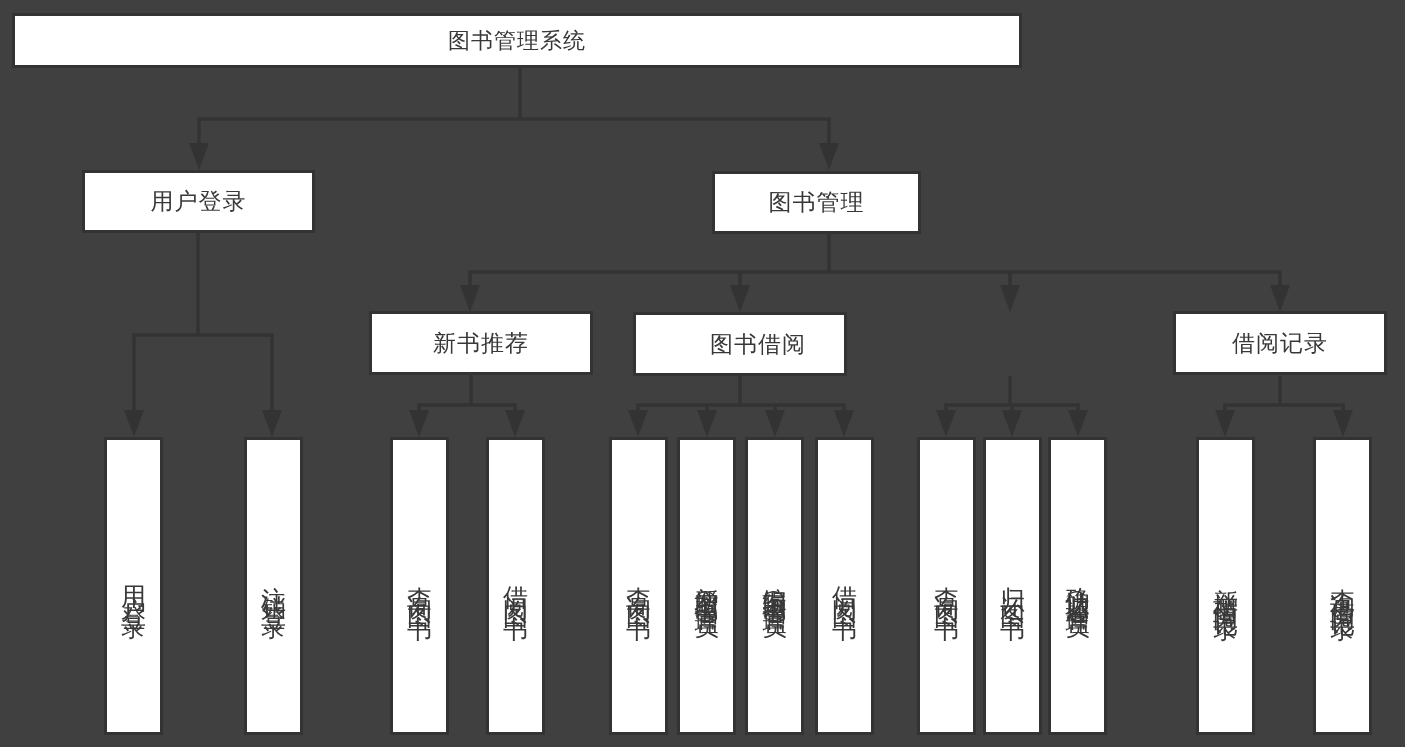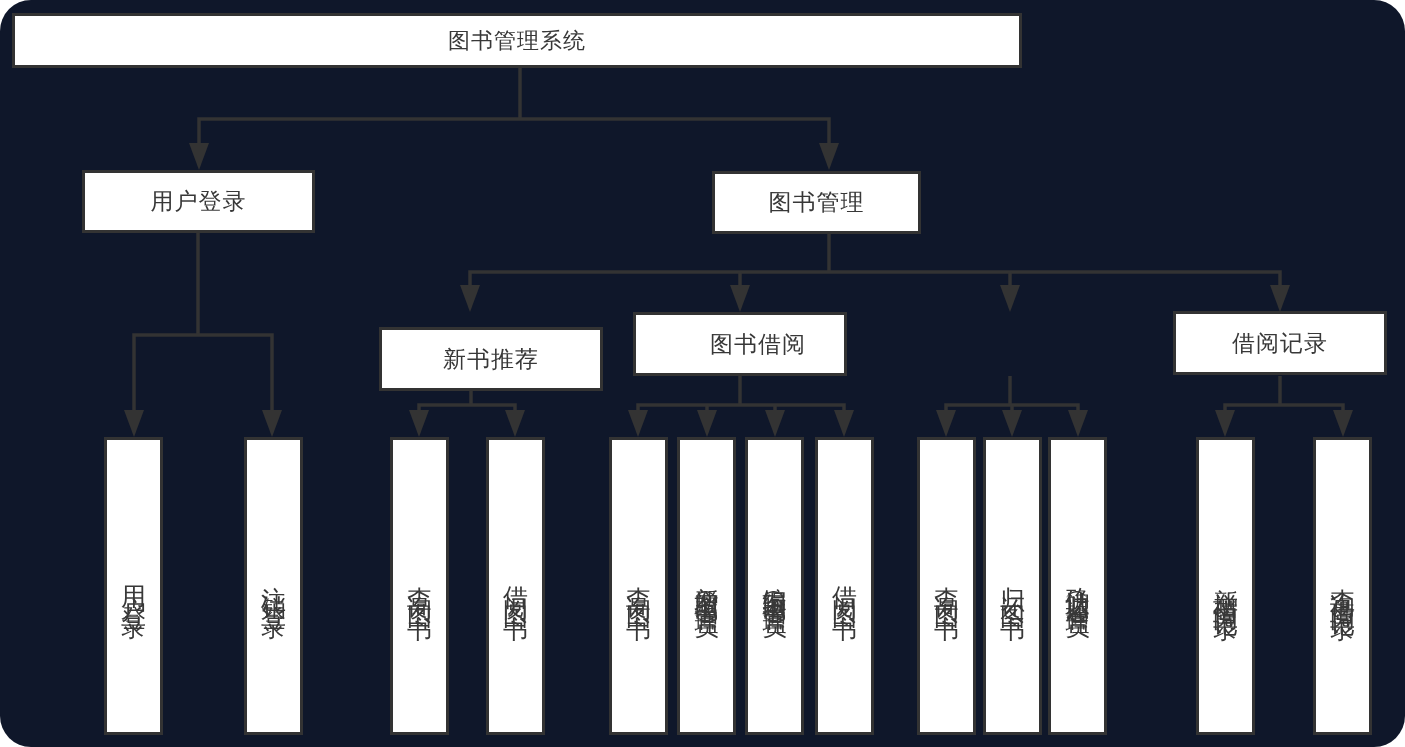--- a/index.html
+++ b/index.html
@@ -5,23 +5,22 @@
   html, body {
     margin: 0;
     padding: 0;
     background: #ffffff;
     font-family: "DejaVu Sans", sans-serif;
   }
   #canvas {
     position: relative;
     width: 1405px;
     height: 747px;
-    background: #0f172a;
+    background: #404040;
     overflow: hidden;
-    border-radius: 31px;
   }
   #wires {
     position: absolute;
     left: 0; top: 0;
     width: 1405px;
     height: 747px;
     pointer-events: none;
   }
   #wires path {
     fill: none;
@@ -133,21 +132,21 @@
       <polygon points="1215,410 1235,410 1225,437"></polygon>
       <polygon points="1333,410 1353,410 1343,437"></polygon>
     </g>
   </svg>
 
   <div class="node hnode root" style="left:12px; top:13px; width:1010px; height:55px;">图书管理系统</div>
 
   <div class="node hnode" style="left:82px; top:170px; width:233px; height:63px;">用户登录</div>
   <div class="node hnode" style="left:712px; top:171px; width:209px; height:63px;">图书管理</div>
 
-  <div class="node hnode" style="left:379px; top:311px; width:224px; height:64px;margin-top:16px;">新书推荐</div>
+  <div class="node hnode" style="left:369px; top:311px; width:224px; height:64px;">新书推荐</div>
   <div class="node hnode" style="left:633px; top:312px; width:214px; height:64px;padding-left:36px;">图书借阅</div>
   <div class="node hnode" style="left:1173px; top:311px; width:214px; height:64px;">借阅记录</div>
 
   <div class="node vnode ls-wide" style="left:104px;">用户登录</div>
   <div class="node vnode ls-wide" style="left:244px;">注销登录</div>
 
   <div class="node vnode ls-wide" style="left:390px;">查询图书</div>
   <div class="node vnode ls-wide" style="left:486px;">借阅图书</div>
 
   <div class="node vnode ls-wide" style="left:609px;">查询图书</div>

